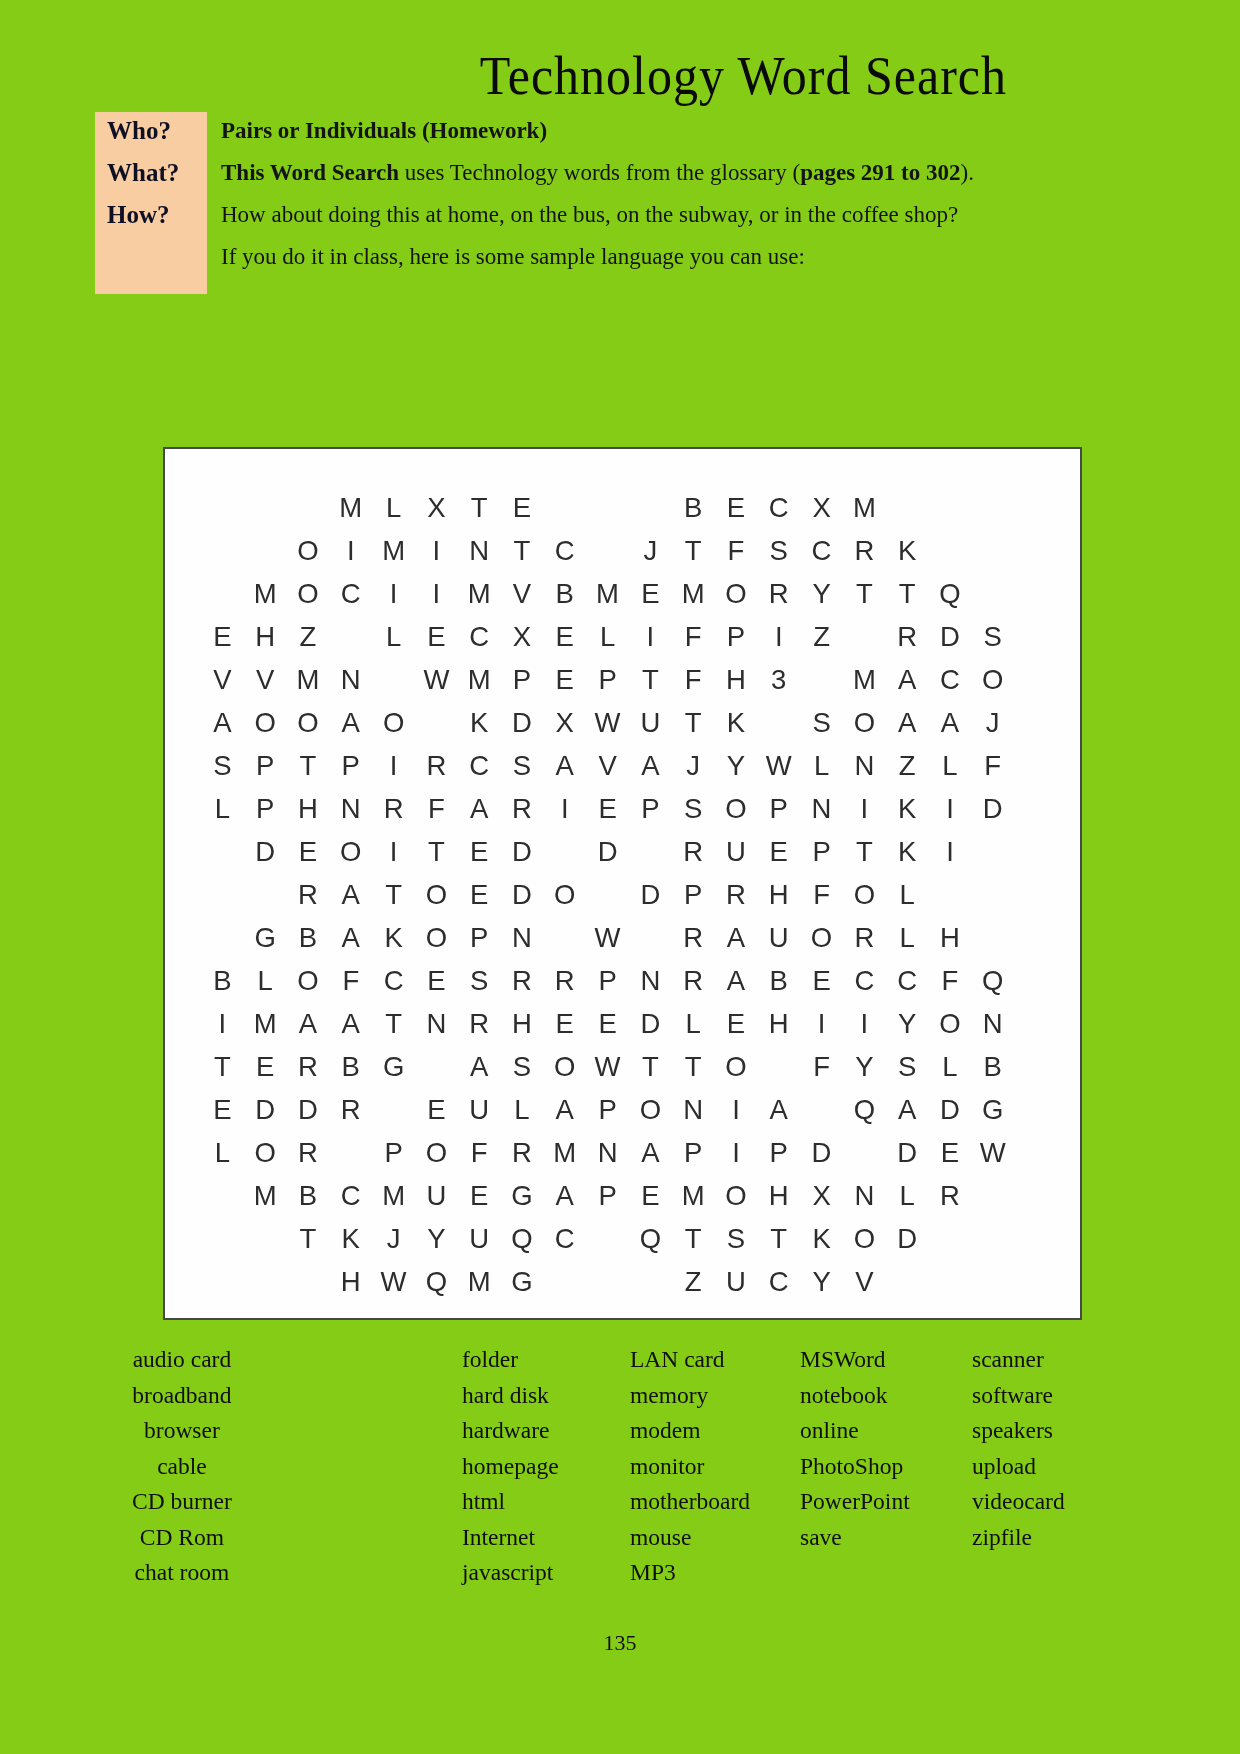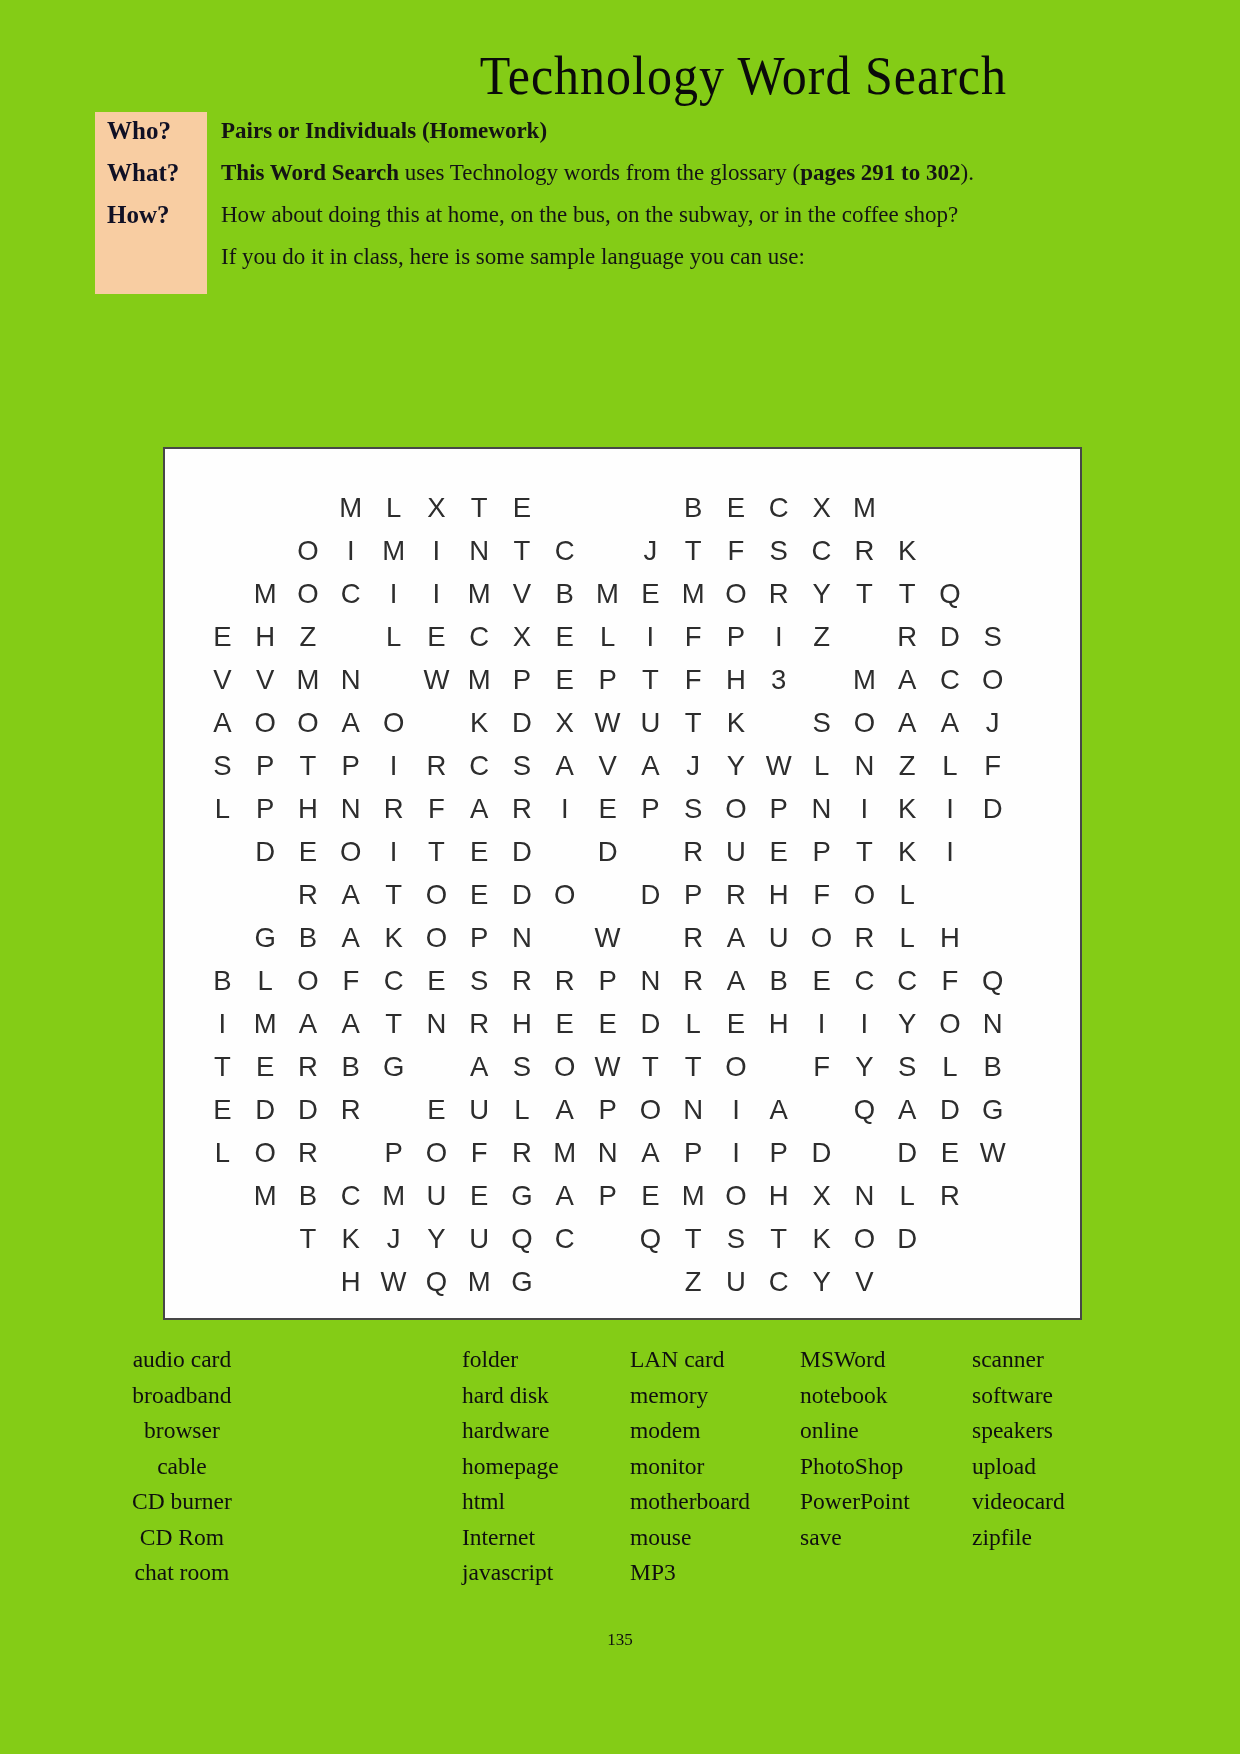--- a/index.html
+++ b/index.html
@@ -40,21 +40,21 @@
   .grid-cell{
     display:flex; align-items:center; justify-content:center;
     font-family:"Liberation Sans", sans-serif; font-size:27.5px;
     color:#2d2d2d;
   }
   .word-list{ position:absolute; left:0; top:1342px; width:1240px; height:250px; }
   .word-col{ position:absolute; top:0; }
   .word-item{ height:35.5px; line-height:35.5px; font-size:23.5px; white-space:nowrap; color:#0f0f0f; }
   .page-number{
     position:absolute; top:1630px; left:0; width:100%;
-    text-align:center; font-size:17px; color:#101010;
+    text-align:center; font-size:22px; color:#101010;
   }
 </style>
 </head>
 <body>
 
 <div class="page">
 
   <h1 class="title">Technology Word Search</h1>
 
   <div class="header">

